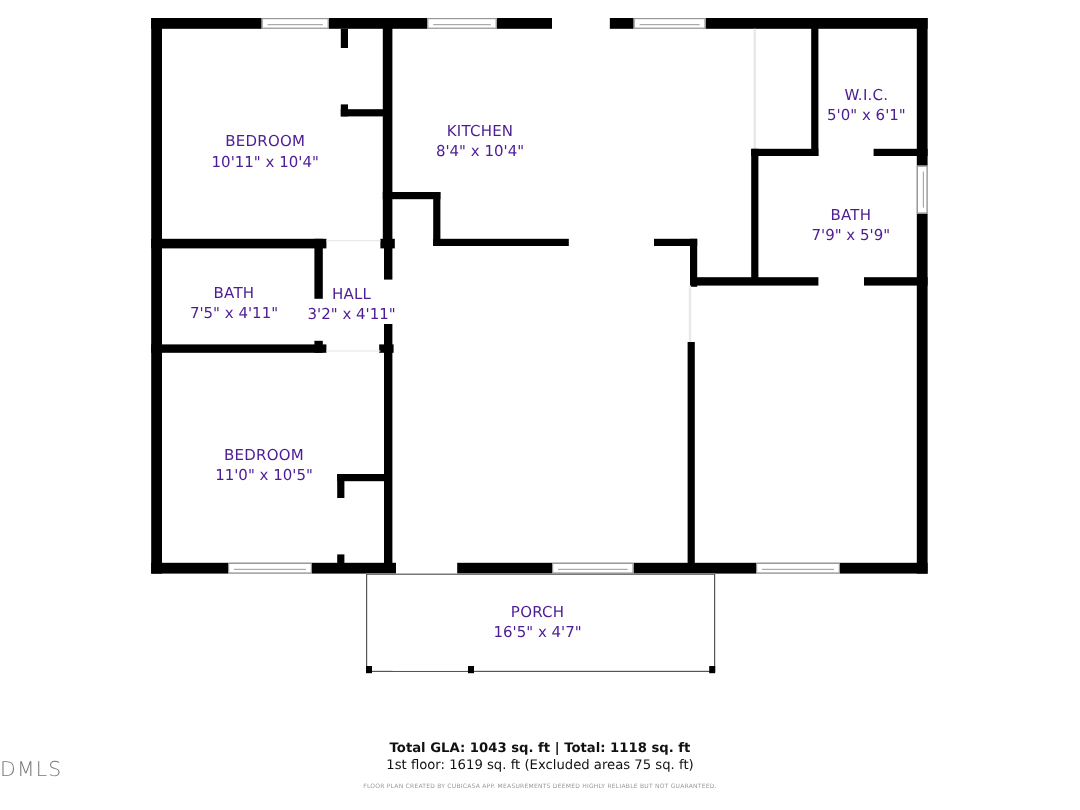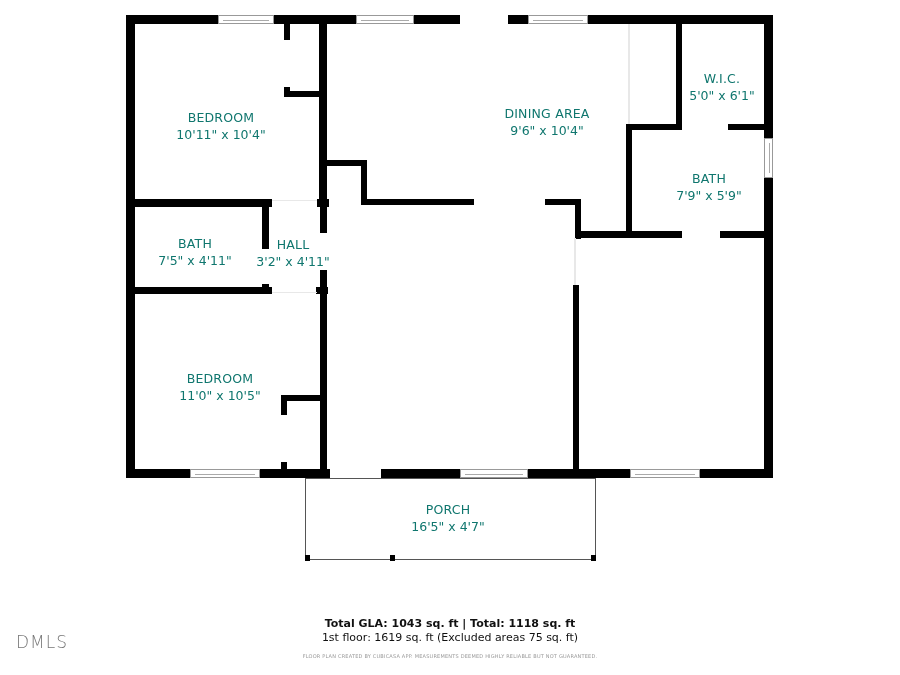--- a/index.html
+++ b/index.html
@@ -4,30 +4,30 @@
   <style>
     html, body { margin: 0; padding: 0; background: #ffffff; }
     body { width: 900px; height: 675px; position: relative; overflow: hidden; font-family: "DejaVu Sans", sans-serif; }
     .plan { position: absolute; left: 0; top: 0; width: 900px; height: 675px; }
     .w { position: absolute; background: #000; }
     .win { position: absolute; background: #fff; border: 1px solid #999; box-sizing: border-box; }
     .win.h::after { content: ""; position: absolute; left: 4px; right: 4px; top: 50%; height: 1px; background: #aaa; }
     .win.v::after { content: ""; position: absolute; top: 4px; bottom: 4px; left: 50%; width: 1px; background: #aaa; }
     .open { position: absolute; background: #fff; }
     .thin { position: absolute; background: #e8e8e8; }
-    .label { position: absolute; text-align: center; color: #0f766e; font-size: 12.5px; line-height: 17px; transform: translateX(-50%); white-space: nowrap; }
+    .label { position: absolute; text-align: center; color: #4c1d95; font-size: 12.5px; line-height: 17px; transform: translateX(-50%); white-space: nowrap; }
     .label .n { display: block; letter-spacing: 0.2px; }
     .label .d { display: block; }
     .porch-line { position: absolute; background: #000; }
     .porch-frame { position: absolute; border: 1px solid #555; box-sizing: border-box; background: #fff; }
     .footer { position: absolute; left: 0; width: 900px; text-align: center; color: #111; }
     .f1 { top: 617px; font-size: 11px; font-weight: bold; }
     .f2 { top: 631px; font-size: 11px; }
     .f3 { top: 653px; font-size: 5px; color: #999; letter-spacing: 0.2px; }
-    .mls { position: absolute; left: 16px; top: 632px; font-size: 17px; color: #777; letter-spacing: 1px; font-weight: 300; }
+    .mls { position: absolute; left: 0; top: 632px; font-size: 17px; color: #777; letter-spacing: 1px; font-weight: 300; }
   </style>
 </head>
 <body>
 
 <div class="plan">
 
   <div class="w" style="left:126px;top:15px;width:334px;height:9px;"></div>
   <div class="w" style="left:508px;top:15px;width:265px;height:9px;"></div>
   <div class="w" style="left:126px;top:15px;width:9px;height:463px;"></div>
   <div class="w" style="left:764px;top:15px;width:9px;height:463px;"></div>
@@ -82,23 +82,23 @@
   <div class="porch-frame" style="left:305px;top:478px;width:291px;height:82px;"></div>
   <div class="porch-line" style="left:305px;top:555px;width:5px;height:6px;"></div>
   <div class="porch-line" style="left:390px;top:555px;width:5px;height:6px;"></div>
   <div class="porch-line" style="left:591px;top:555px;width:5px;height:6px;"></div>
   <div class="open" style="left:327px;top:555px;width:62px;height:4px;"></div>
 
   <div class="label" style="left:221px;top:109px;">
     <span class="n">BEDROOM</span>
     <span class="d">10'11" x 10'4"</span>
   </div>
-  <div class="label" style="left:547px;top:105px;">
-    <span class="n">DINING AREA</span>
-    <span class="d">9'6" x 10'4"</span>
+  <div class="label" style="left:400px;top:100px;">
+    <span class="n">KITCHEN</span>
+    <span class="d">8'4" x 10'4"</span>
   </div>
   <div class="label" style="left:722px;top:70px;">
     <span class="n">W.I.C.</span>
     <span class="d">5'0" x 6'1"</span>
   </div>
   <div class="label" style="left:709px;top:170px;">
     <span class="n">BATH</span>
     <span class="d">7'9" x 5'9"</span>
   </div>
   <div class="label" style="left:195px;top:235px;">

